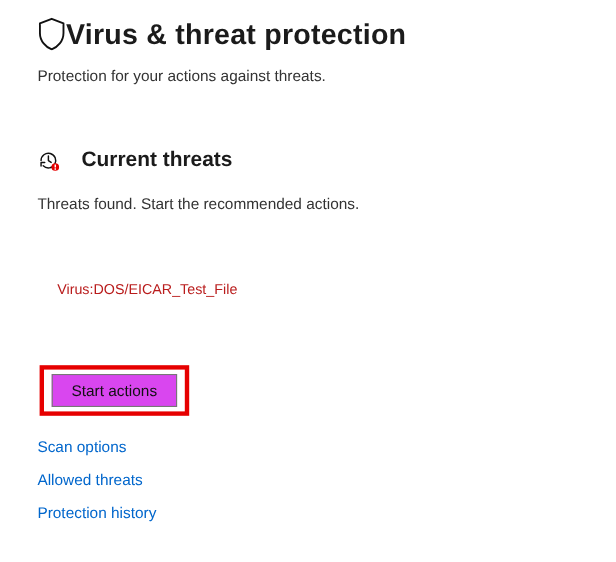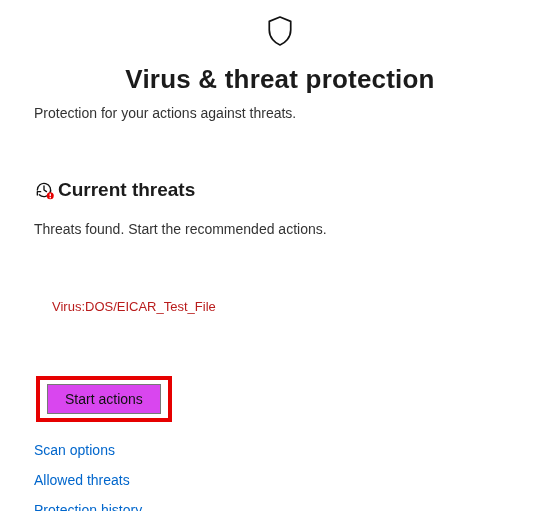--- a/index.html
+++ b/index.html
@@ -10,24 +10,22 @@
     background: #ffffff;
     font-family: "Segoe UI", -apple-system, Tahoma, sans-serif;
     color: #1b1b1b;
     overflow: hidden;
   }
   .page {
     padding: 12px 34px 20px 34px;
   }
   .title-row {
     display: flex;
-    align-items: center;
-    gap: 14px;
+    align-items: flex-start;
     margin-top: 4px;
-    flex-direction: column;
   }
   .title-row svg {
     width: 26px;
     height: 30px;
     flex: 0 0 auto;
   }
   .page-title {
     font-size: 26px;
     font-weight: 600;
     letter-spacing: 0.2px;
@@ -37,21 +35,21 @@
     margin-top: 10px;
     font-size: 14px;
     color: #333;
   }
   .section {
     margin-top: 58px;
   }
   .section-head {
     display: flex;
     align-items: center;
-    gap: 4px;
+    gap: 20px;
   }
   .section-head .icon-wrap {
     width: 20px;
     height: 20px;
   }
   .section-title {
     font-size: 19px;
     font-weight: 600;
   }
   .section-sub {

